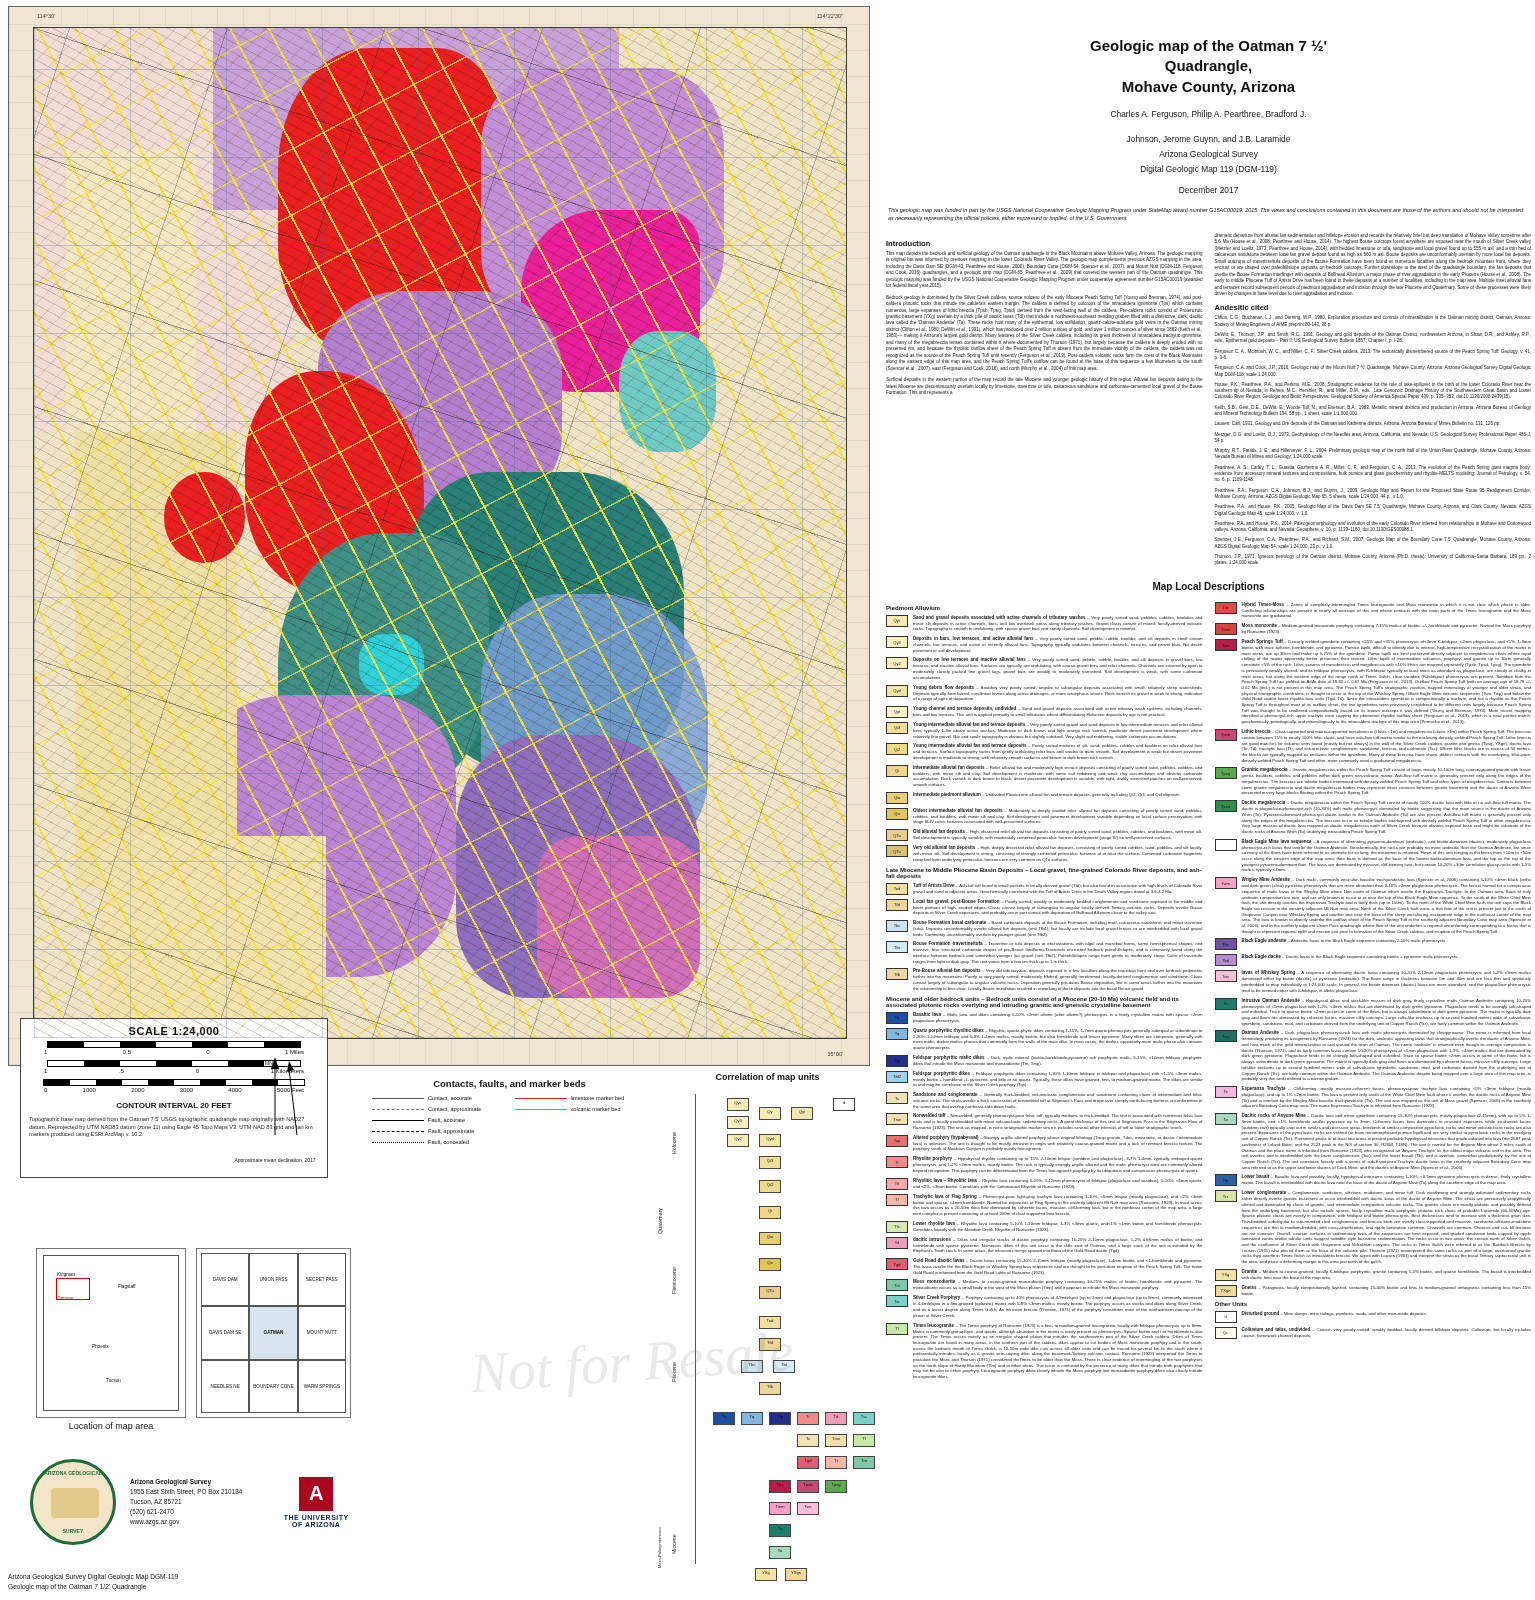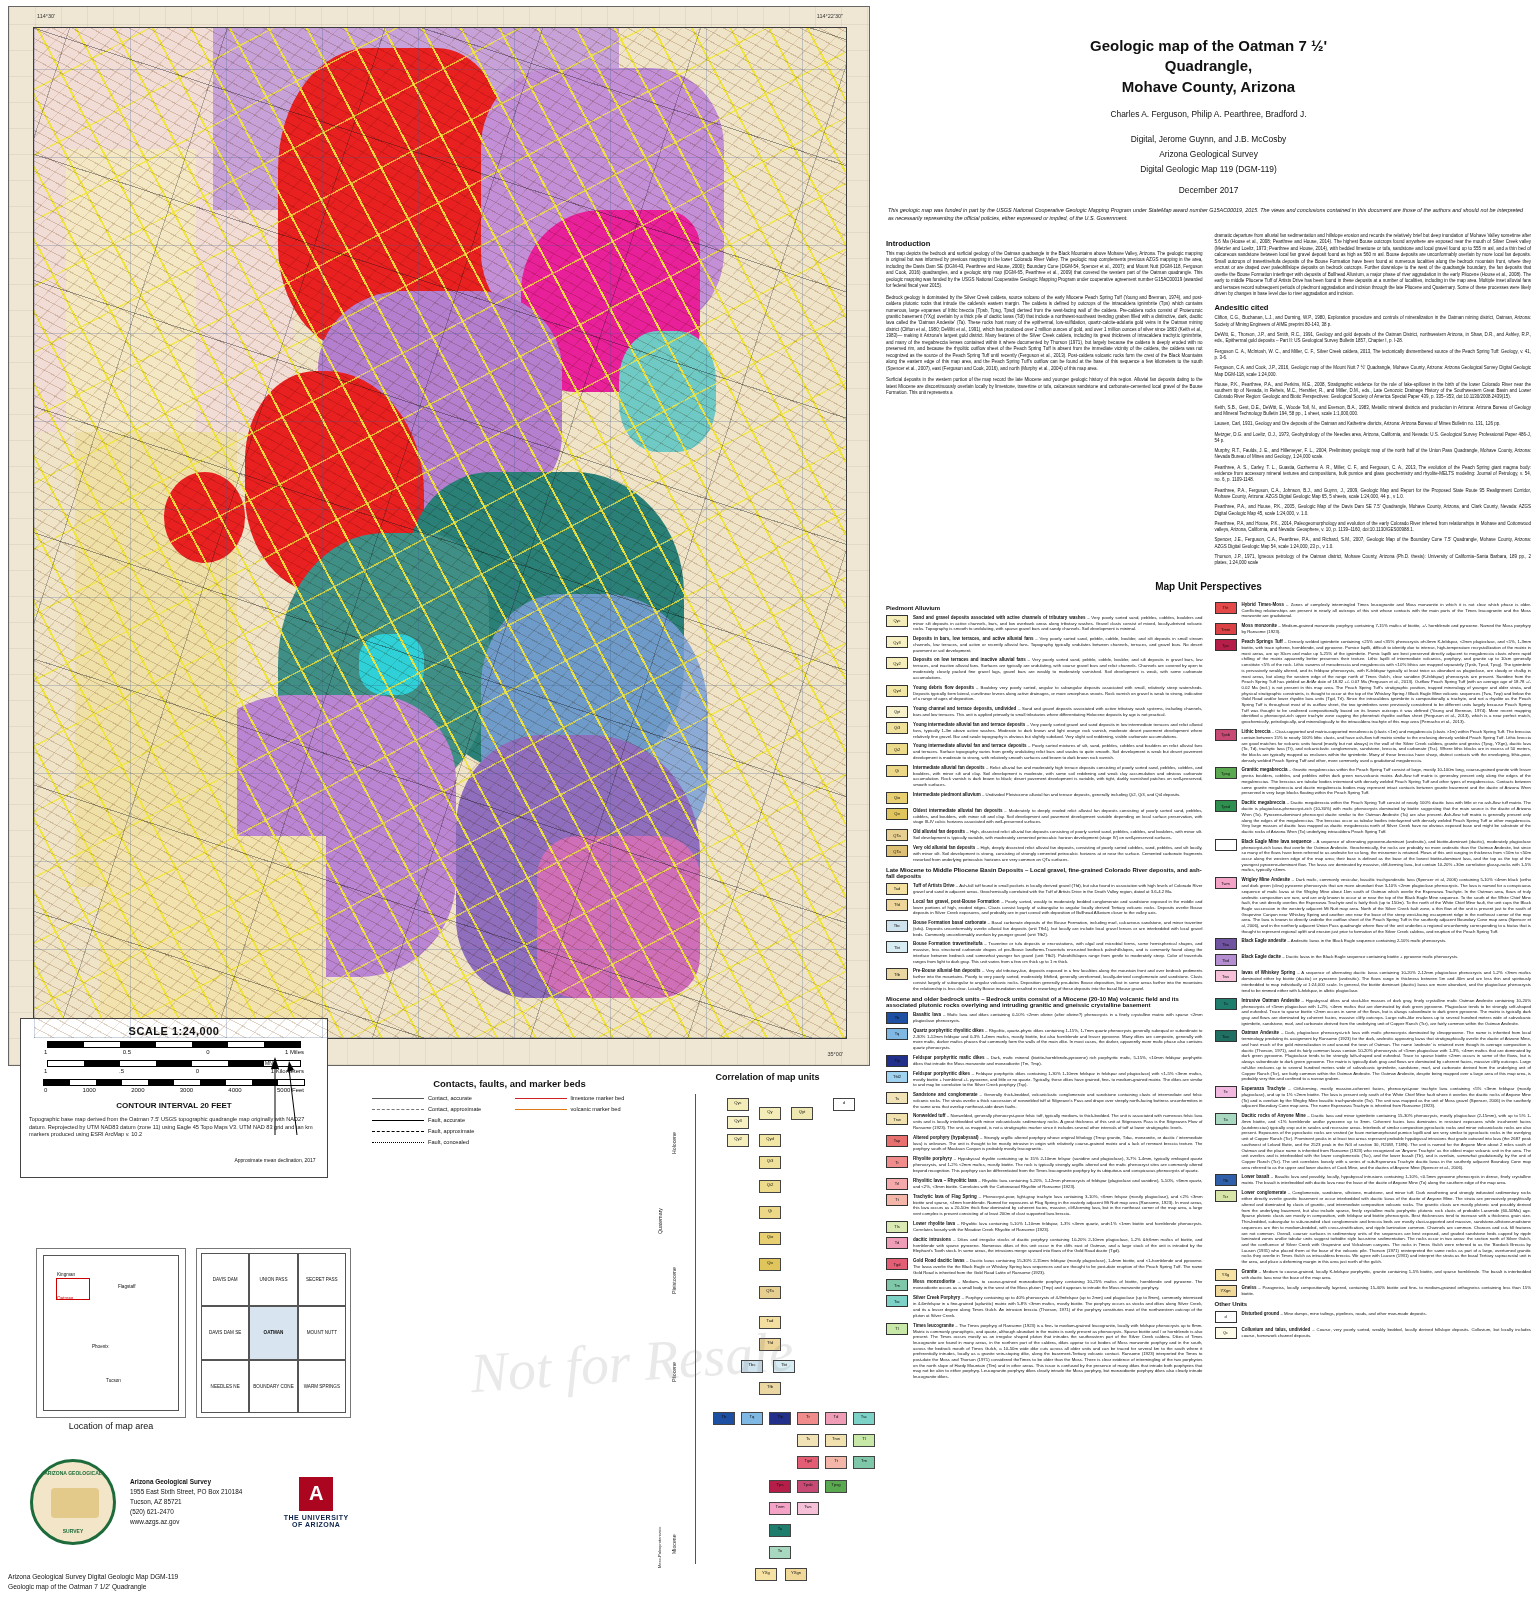--- a/index.html
+++ b/index.html
@@ -407,21 +407,21 @@
   </div>
 
   <div class="right-col">
     <div class="title-block">
       <h1>
         <span>Geologic map of the Oatman 7 ½'</span><br>
         <span>Quadrangle,</span><br>
         <span>Mohave County, Arizona</span>
       </h1>
       <div class="authors">Charles A. Ferguson, Philip A. Pearthree, Bradford J.</div>
-      <div class="authors">Digital, Jerome Guynn, and J.B. McCosby</div>
+      <div class="authors">Johnson, Jerome Guynn, and J.B. Laramide</div>
       <div class="pubinfo">Arizona Geological Survey</div>
       <div class="pubinfo">Digital Geologic Map 119 (DGM-119)</div>
       <div class="date">December 2017</div>
     </div>
 
     <div class="funding">This geologic map was funded in part by the USGS National Cooperative Geologic Mapping Program under StateMap award number G15AC00019, 2015. The views and conclusions contained in this document are those of the authors and should not be interpreted as necessarily representing the official policies, either expressed or implied, of the U.S. Government.</div>
 
     <div class="cols2">
       <div class="col">
         <div class="sec-h">Introduction</div>
@@ -445,21 +445,21 @@
             <div class="ref-item">Pearthree, A. S., Carley, T. L., Guastia, Guzhermo A. R., Miller, C. F., and Ferguson, C. A., 2013, The evolution of the Peach Spring giant magma body: evidence from accessory mineral textures and compositions, bulk pumice and glass geochemistry and rhyolite-MELTS modeling: Journal of Petrology, v. 54, no. 6, p. 1109-1148.</div>
             <div class="ref-item">Pearthree, P.A., Ferguson, C.A., Johnson, B.J., and Guynn, J., 2009, Geologic Map and Report for the Proposed State Route 95 Realignment Corridor, Mohave County, Arizona: AZGS Digital Geologic Map 65, 5 sheets, scale 1:24,000, 44 p., v 1.0.</div>
             <div class="ref-item">Pearthree, P.A., and House, P.K., 2005, Geologic Map of the Davis Dam SE 7.5' Quadrangle, Mohave County, Arizona, and Clark County, Nevada: AZGS Digital Geologic Map 45, scale 1:24,000, v. 1.0.</div>
             <div class="ref-item">Pearthree, P.A, and House, P.K., 2014, Paleogeomorphology and evolution of the early Colorado River inferred from relationships in Mohave and Cottonwood valleys, Arizona, California, and Nevada: Geosphere, v. 10, p. 1139–1160, doi:10.1130/GES00988.1.</div>
             <div class="ref-item">Spencer, J.E., Ferguson, C.A., Pearthree, P.A., and Richard, S.M., 2007, Geologic Map of the Boundary Cone 7.5' Quadrangle, Mohave County, Arizona: AZGS Digital Geologic Map 54, scale 1:24,000, 23 p., v 1.0.</div>
             <div class="ref-item">Thorson, J.P., 1971, Igneous petrology of the Oatman district, Mohave County, Arizona (Ph.D. thesis): University of California–Santa Barbara, 189 pp., 2 plates, 1:24,000 scale</div>
           </div>
       </div>
     </div>
 
-    <div class="mud-title">Map Unit Perspectives</div>
+    <div class="mud-title">Map Local Descriptions</div>
     <div class="cols2">
       <div class="col" id="mud-left">
           <div class="mud-sub">Piedmont Alluvium</div>
           <div class="unit">
             <div class="swatch" style="background: rgb(245, 237, 184);">Qyc</div>
             <div class="unit-txt"><b>Sand and gravel deposits associated with active channels of tributary washes</b><span> – Very poorly sorted sand, pebbles, cobbles, boulders and minor silt deposits in active channels, bars, and low overbank areas along tributary washes. Gravel clasts consist of mixed, locally-derived volcanic rocks. Topography is smooth to undulating, with sparse gravel bars and sandy channels. Soil development is minimal.</span></div>
           </div>
           <div class="unit">
             <div class="swatch" style="background: rgb(247, 240, 194);">Qy3</div>
             <div class="unit-txt"><b>Deposits in bars, low terraces, and active alluvial fans</b><span> – Very poorly sorted sand, pebble, cobble, boulder, and silt deposits in small stream channels, low terraces, and active or recently alluvial fans. Topography typically undulates between channels, terraces, and gravel bars. No desert pavement or soil development.</span></div>

